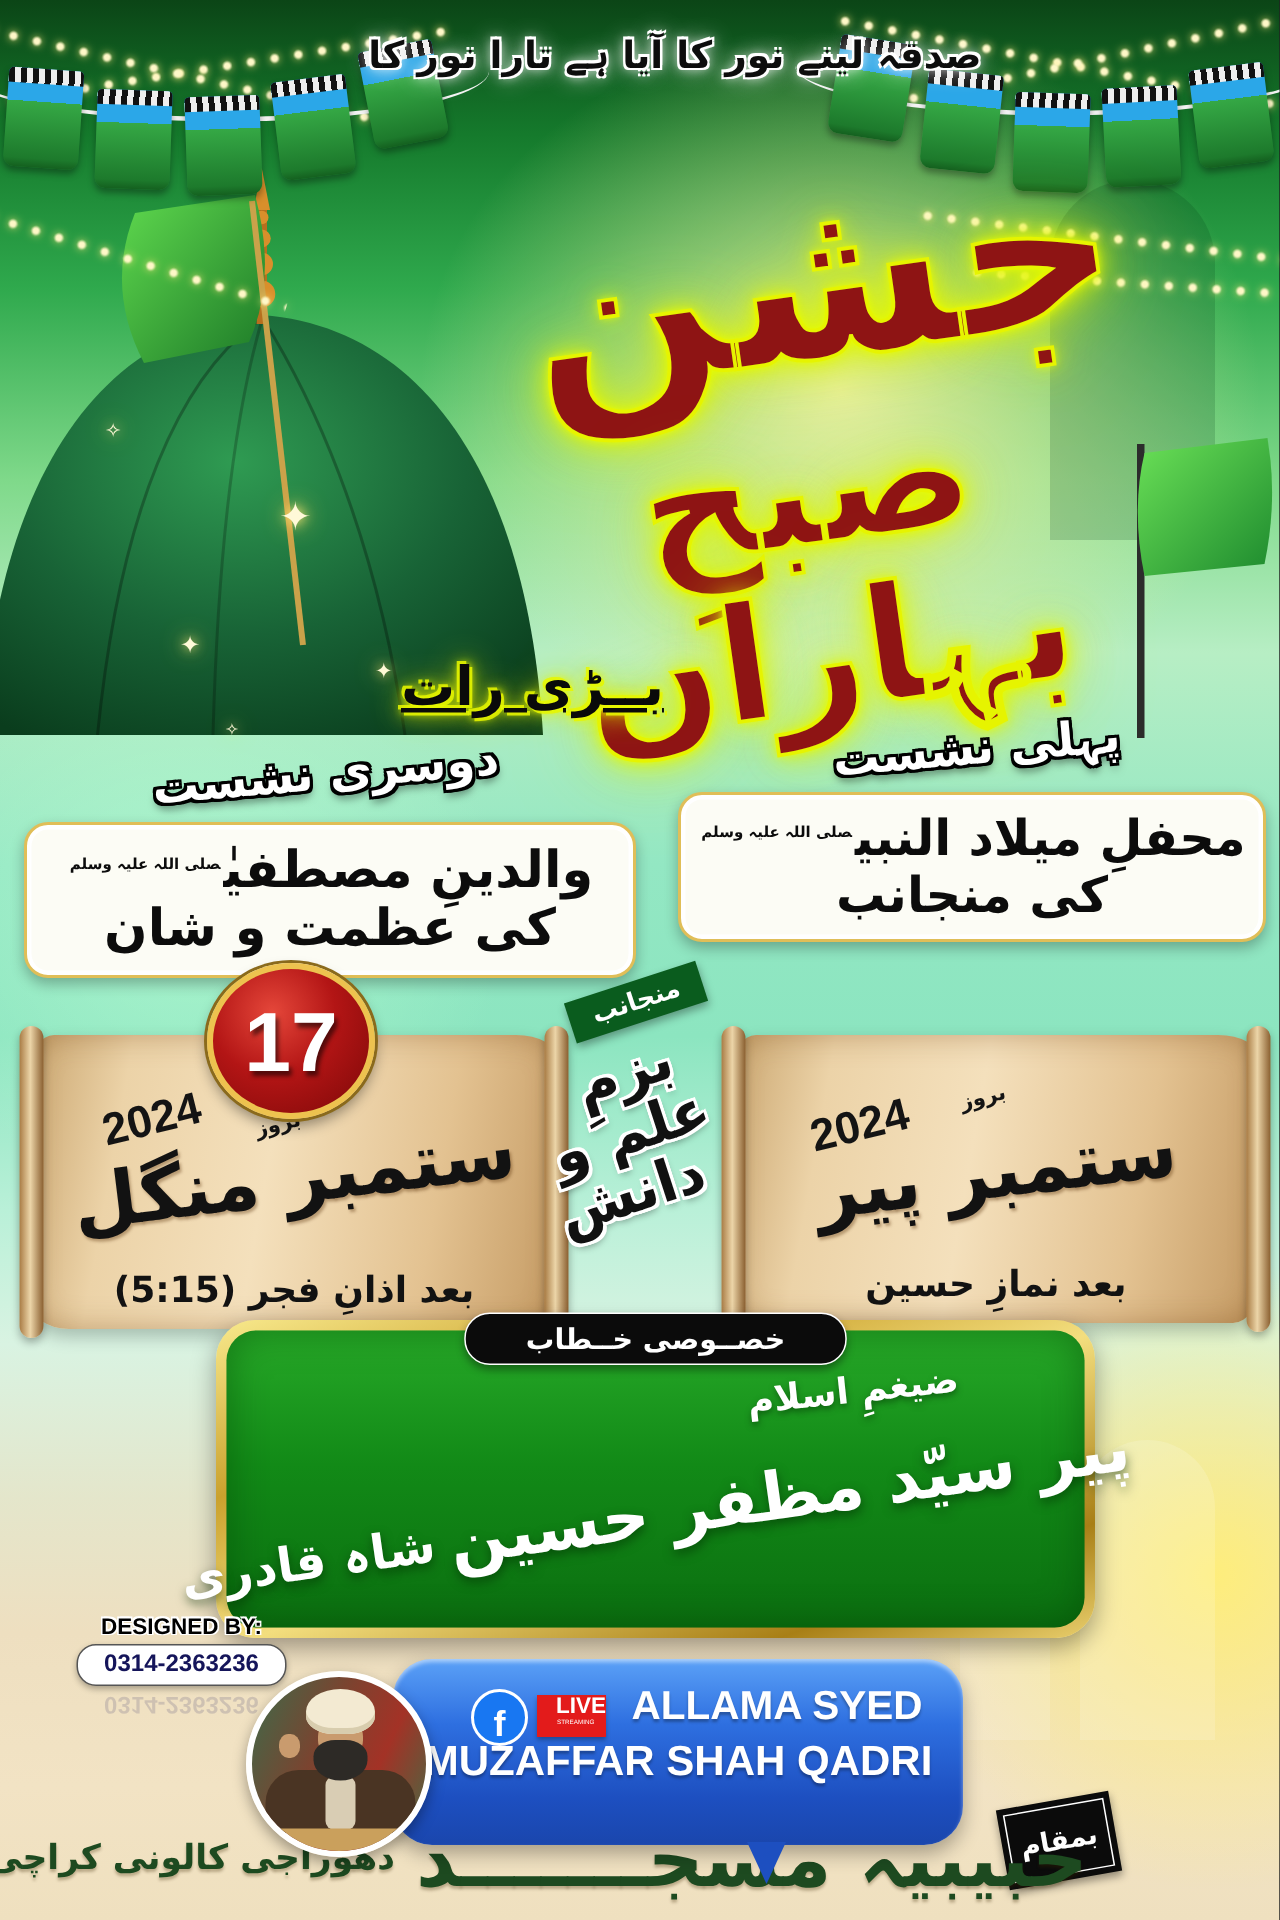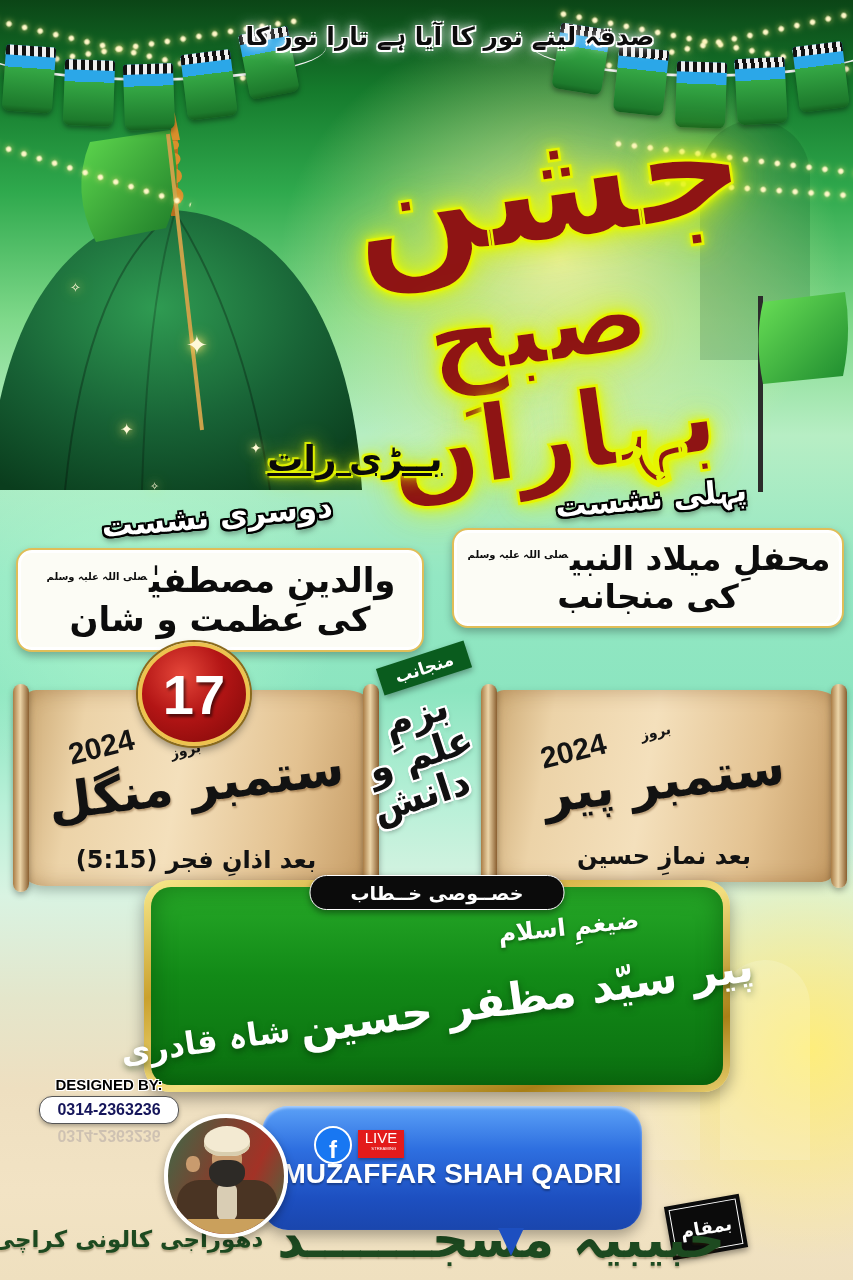--- a/index.html
+++ b/index.html
@@ -105,21 +105,21 @@
     display:flex;align-items:center;justify-content:center;font-size:19px;font-weight:700;padding:0 14px;
     box-shadow:0 3px 6px rgba(0,0,0,.4);}
   .speaker .hon{position:absolute;right:84px;top:26px;color:#fff;font-size:24px;font-weight:700;direction:rtl;
     transform:rotate(-6deg);text-shadow:0 2px 4px rgba(0,40,0,.5);}
   .speaker .name{position:absolute;left:6px;right:6px;top:52px;bottom:6px;display:flex;align-items:center;
     justify-content:center;gap:10px;transform:rotate(-8deg);direction:rtl;color:#fff;font-weight:800;
     text-shadow:0 3px 7px rgba(0,40,0,.55);white-space:nowrap;}
   .speaker .name .big{font-size:44px;}
   .speaker .name .small{font-size:32px;}
   
-  .designed{position:absolute;left:34px;top:1076px;width:150px;text-align:center;}
+  .designed{position:absolute;left:46px;top:1076px;width:150px;text-align:center;}
   .designed .lbl{font-family:"Liberation Sans",sans-serif;font-size:15px;font-weight:800;color:#000;
     text-shadow:-1px -1px 0 #fff,1px -1px 0 #fff,-1px 1px 0 #fff,1px 1px 0 #fff;}
   .designed .box{margin:4px auto 0;width:124px;height:52px;background:#191a52;border-radius:9px;
     border:1px solid #3a3b7a;color:#fff;display:flex;flex-direction:column;align-items:center;justify-content:center;
     box-shadow:0 3px 6px rgba(0,0,0,.35);}
   .designed .box .nm{font-family:"DejaVu Serif",serif;font-style:italic;font-size:22px;line-height:1;}
   .designed .box .ads{font-family:"DejaVu Serif",serif;font-style:italic;font-size:13px;letter-spacing:5px;line-height:1;}
   .designed .phone{margin:3px auto 0;width:138px;height:26px;background:#fff;border-radius:13px;
     border:1.5px solid #555;color:#15155a;font-family:"Liberation Sans",sans-serif;font-size:16px;font-weight:800;
     display:flex;align-items:center;justify-content:center;box-shadow:0 2px 4px rgba(0,0,0,.3);}
@@ -141,21 +141,21 @@
   .livebar{position:absolute;left:262px;top:1106px;width:380px;height:124px;border-radius:26px;
     background:linear-gradient(180deg,#5ba1f7 0%,#2e6fe0 35%,#1d4fc0 75%,#1a46ad 100%);
     box-shadow:0 6px 13px rgba(0,0,0,.3),inset 0 2px 3px rgba(255,255,255,.5);z-index:5;}
   .livebar .tail{position:absolute;left:236px;bottom:-26px;width:0;height:0;
     border-left:13px solid transparent;border-right:13px solid transparent;border-top:28px solid #1d4fc0;}
   .fb{position:absolute;left:52px;top:20px;width:34px;height:34px;border-radius:50%;background:#1877f2;
     border:2.5px solid #fff;color:#fff;font-family:"Liberation Sans",sans-serif;font-size:24px;font-weight:800;
     display:flex;align-items:flex-end;justify-content:center;line-height:.95;overflow:hidden;}
   .livebadge{position:absolute;left:96px;top:24px;width:46px;height:28px;background:#e31b1b;color:#fff;
     font-family:"Liberation Sans",sans-serif;text-align:center;box-shadow:0 2px 3px rgba(0,0,0,.3);}
-  .livebadge .lv{font-size:15px;font-weight:400;line-height:1.1;display:block;}
+  .livebadge .lv{font-size:15px;font-weight:700;line-height:1.1;display:block;text-align:right;}
   .livebadge .st{font-size:10px;display:block;transform:scale(.42);transform-origin:center top;line-height:.6;}
   .livebar .l1{position:absolute;left:140px;right:8px;top:16px;text-align:center;color:#fff;
     font-family:"Liberation Sans",sans-serif;font-size:27px;font-weight:800;text-shadow:0 2px 2px rgba(0,0,0,.3);}
   .livebar .l2{position:absolute;left:6px;right:6px;top:52px;text-align:center;color:#fff;
     font-family:"Liberation Sans",sans-serif;font-size:28px;font-weight:800;text-shadow:0 2px 2px rgba(0,0,0,.3);}
   
   .venue-badge{position:absolute;left:668px;top:1200px;width:76px;height:54px;background:#0b0b0b;color:#fff;
     transform:rotate(-10deg);display:flex;align-items:center;justify-content:center;font-size:18px;font-weight:700;
     direction:rtl;box-shadow:0 3px 6px rgba(0,0,0,.4);outline:1px solid #fff;outline-offset:-5px;}
   .venue{position:absolute;left:14px;right:150px;top:1202px;height:74px;direction:rtl;
@@ -321,20 +321,21 @@
     <div class="desk"></div>
   </div>
 
   <div class="livebar">
     <div class="tail"></div>
     <div class="fb">f</div>
     <div class="livebadge">
       <span class="lv">LIVE</span>
       <span class="st">STREAMING</span>
     </div>
+    <div class="l1">ALLAMA SYED</div>
     <div class="l2">MUZAFFAR SHAH QADRI</div>
   </div>
 
   <div class="venue-badge">بمقام</div>
   <div class="venue">
     <span class="big">حبیبیہ مسجـــــــد</span>
     <span class="small">دھوراجی کالونی کراچی</span>
   </div>
 
 </div>

